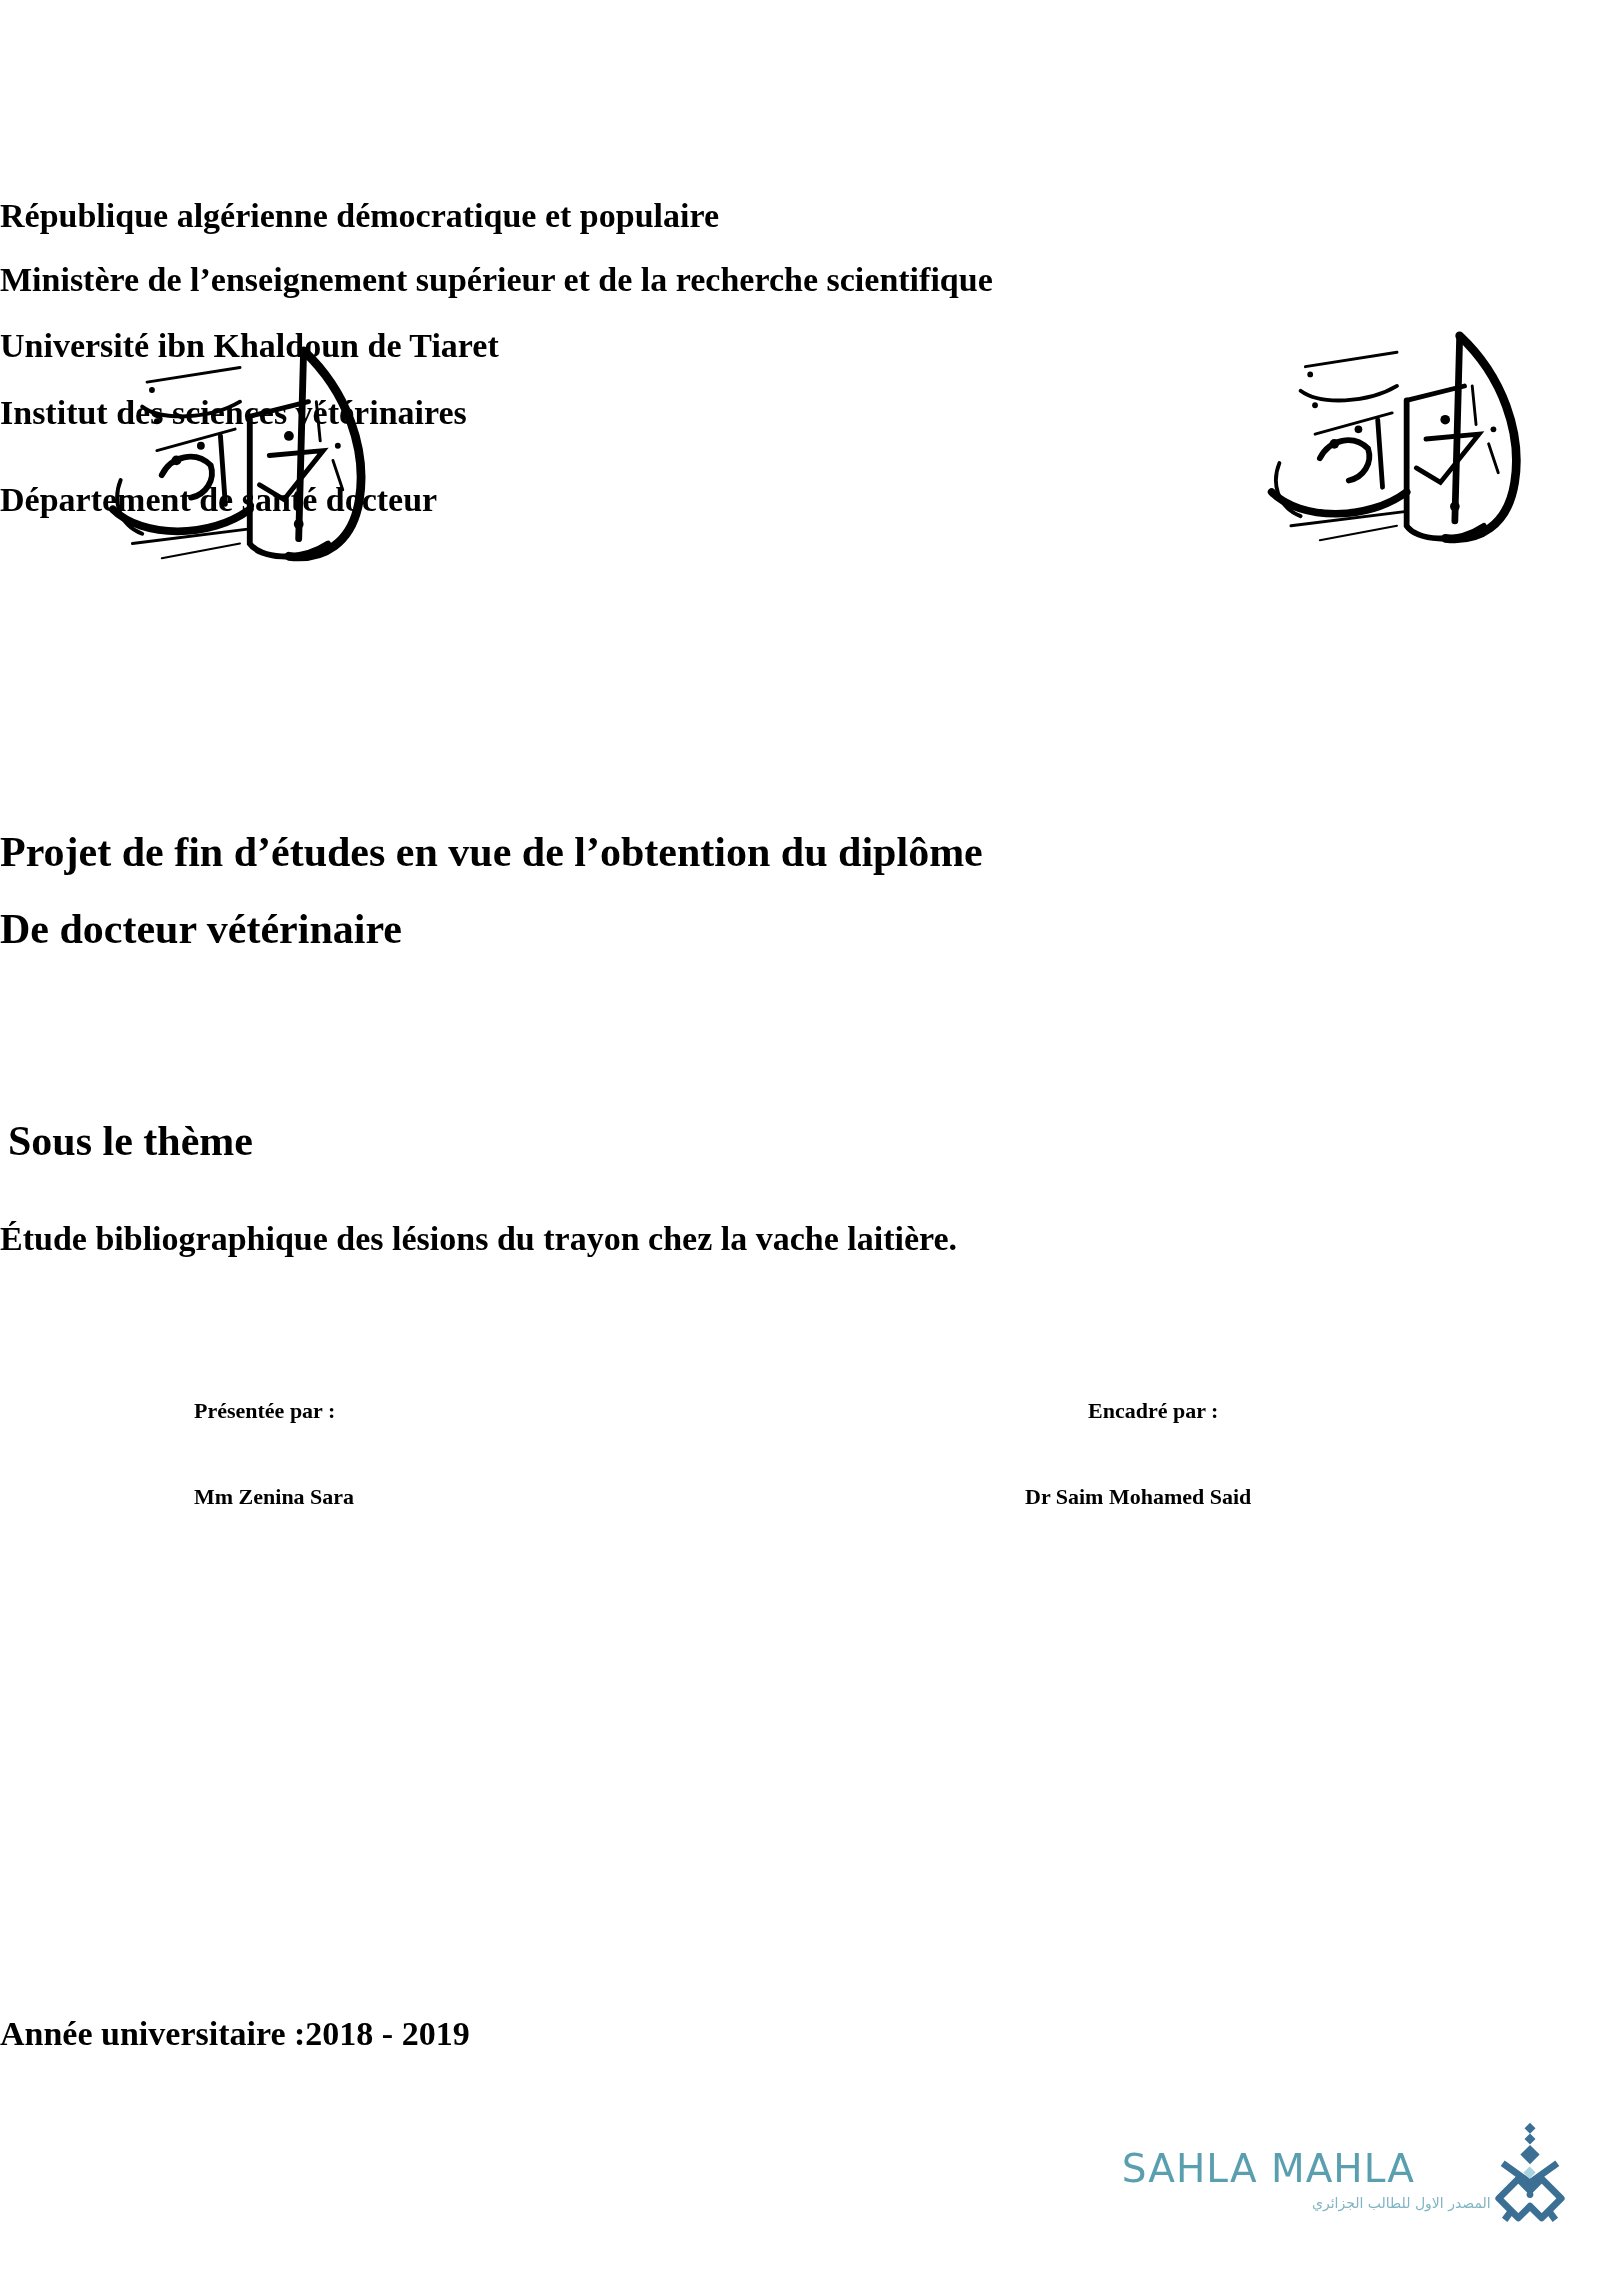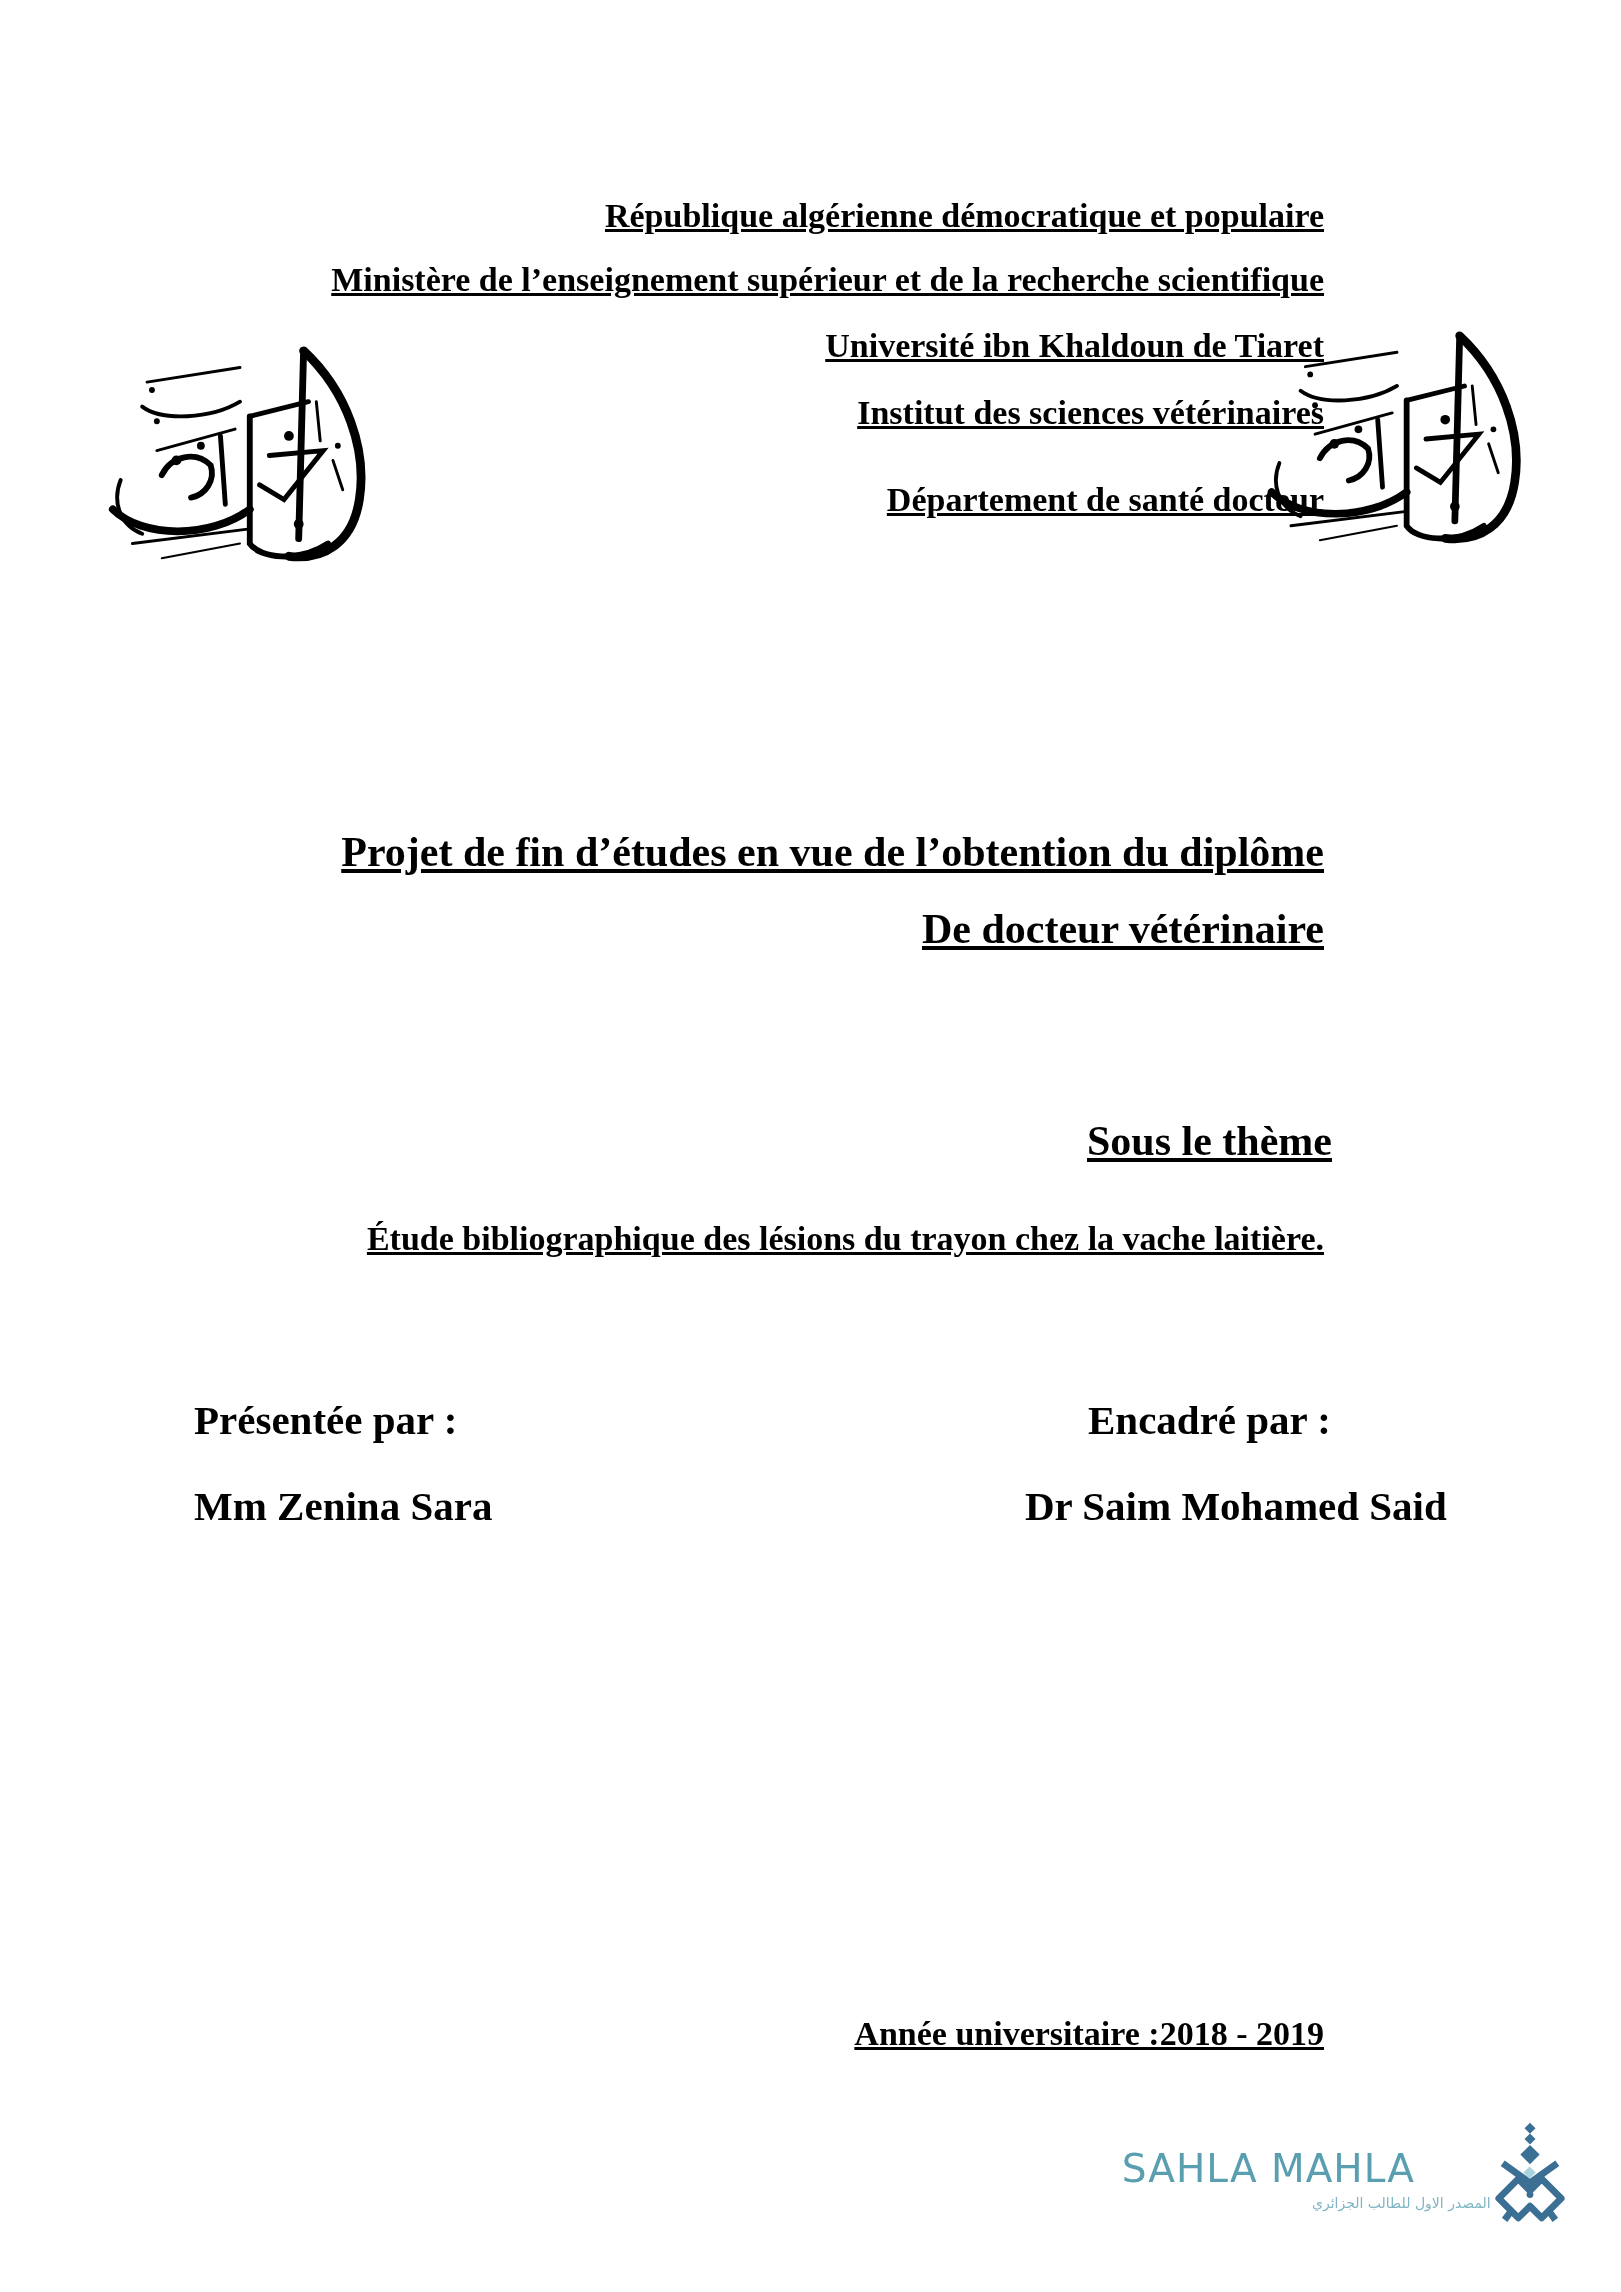--- a/index.html
+++ b/index.html
@@ -12,35 +12,34 @@
       height: 2293px;
       position: relative;
       overflow: hidden;
       font-family: "Liberation Serif", "DejaVu Serif", serif;
       color: #000000;
     }
     .line {
       position: absolute;
       left: 0;
       width: 1324px;
-      text-align: right;
+      text-align: left;
       font-weight: bold;
       white-space: nowrap;
       line-height: 1;
-      text-decoration: underline;
     }
     .abs {
       position: absolute;
       font-weight: bold;
       white-space: nowrap;
       line-height: 1;
     }
     .hdr { font-size: 34px; }
     .big { font-size: 42px; }
-    .mid { font-size: 41px; }
+    .mid { font-size: 22px; }
     .logo {
       position: absolute;
       width: 274px;
       height: 225px;
     }
     .logo svg { width: 100%; height: 100%; display: block; }
     .brand {
       position: absolute;
       left: 1114px;
       top: 2122px;

